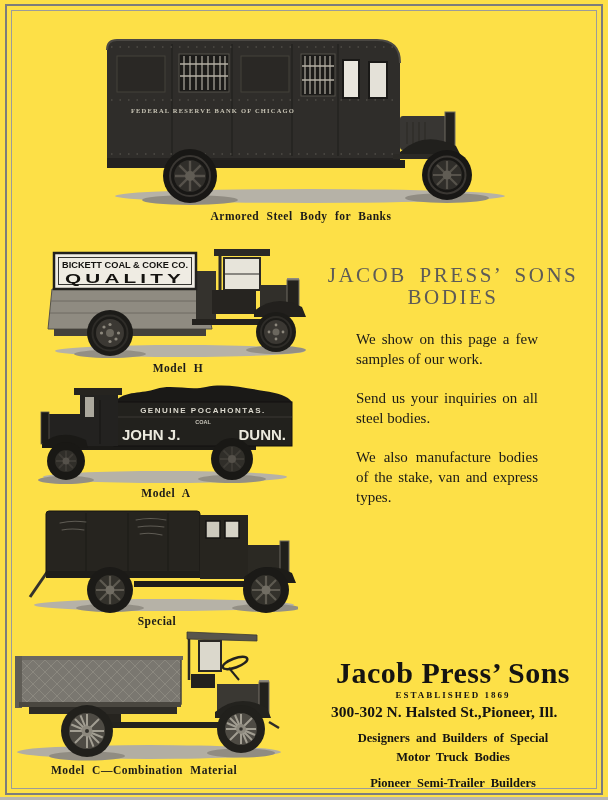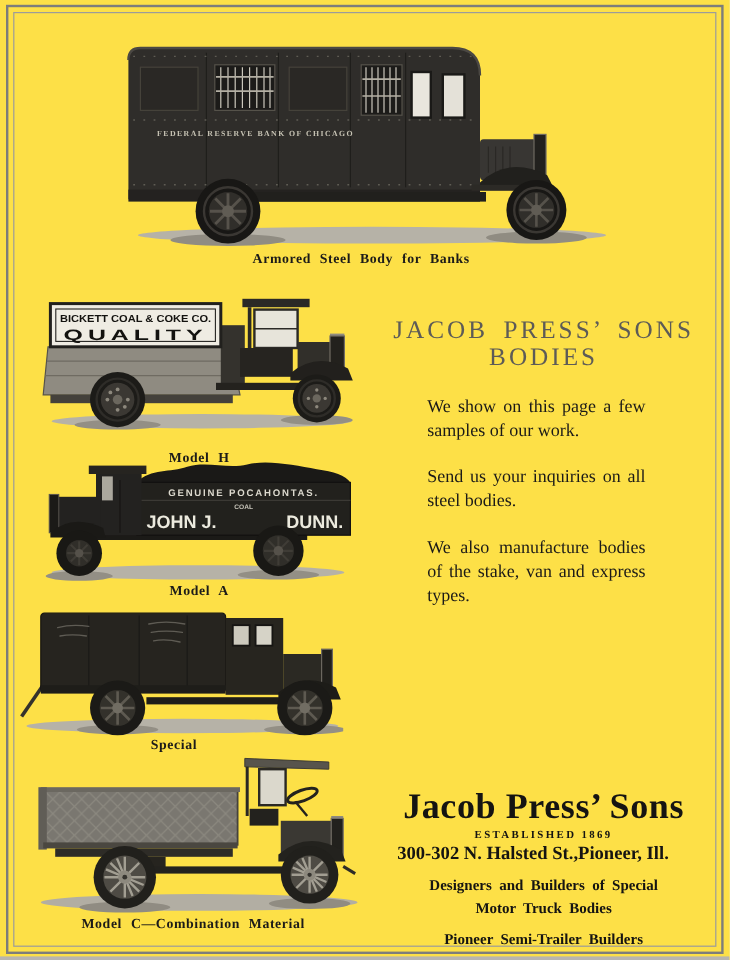--- a/index.html
+++ b/index.html
@@ -11,24 +11,24 @@
   .frame-outer{position:absolute;left:5px;top:4px;right:5px;bottom:5px;border:2px solid #7d7d7b;pointer-events:none;}
   .frame-inner{position:absolute;left:11px;top:10px;right:11px;bottom:11px;border:1px solid #9c9c9a;pointer-events:none;}
   .scan-edge{position:absolute;left:0;right:0;bottom:0;height:3px;background:#b8b5af;}
   .figure{position:absolute;display:flex;flex-direction:column;align-items:center;}
   .figure svg{display:block;}
   .caption{
     font-weight:bold;font-size:11.5px;color:#1c1b19;letter-spacing:.5px;word-spacing:4px;
     margin-top:2px;white-space:nowrap;
   }
   #fig-armored{left:95px;top:30px;width:412px;}
-  #fig-model-h{left:30px;top:245px;width:272px;gap:14px;}
+  #fig-model-h{left:42px;top:245px;width:272px;}
   #fig-model-a{left:30px;top:380px;width:272px;}
-  #fig-special{left:4px;top:505px;width:282px;}
-  #fig-model-c{left:20px;top:630px;width:282px;text-align:center;}
+  #fig-special{left:16px;top:505px;width:282px;}
+  #fig-model-c{left:3px;top:630px;width:282px;text-align:center;}
   .right-col{position:absolute;left:318px;top:260px;width:270px;}
   .heading{
     text-align:center;color:#5d5b57;font-size:21px;line-height:22px;
     letter-spacing:2.5px;word-spacing:5px;font-weight:400;margin:4px 0 0 0;
   }
   .paras{margin-top:22px;padding-left:38px;padding-right:50px;}
   .paras p{
     font-size:15px;line-height:19.6px;text-align:justify;color:#1b1a18;
     margin:0 0 20px 0;
   }

